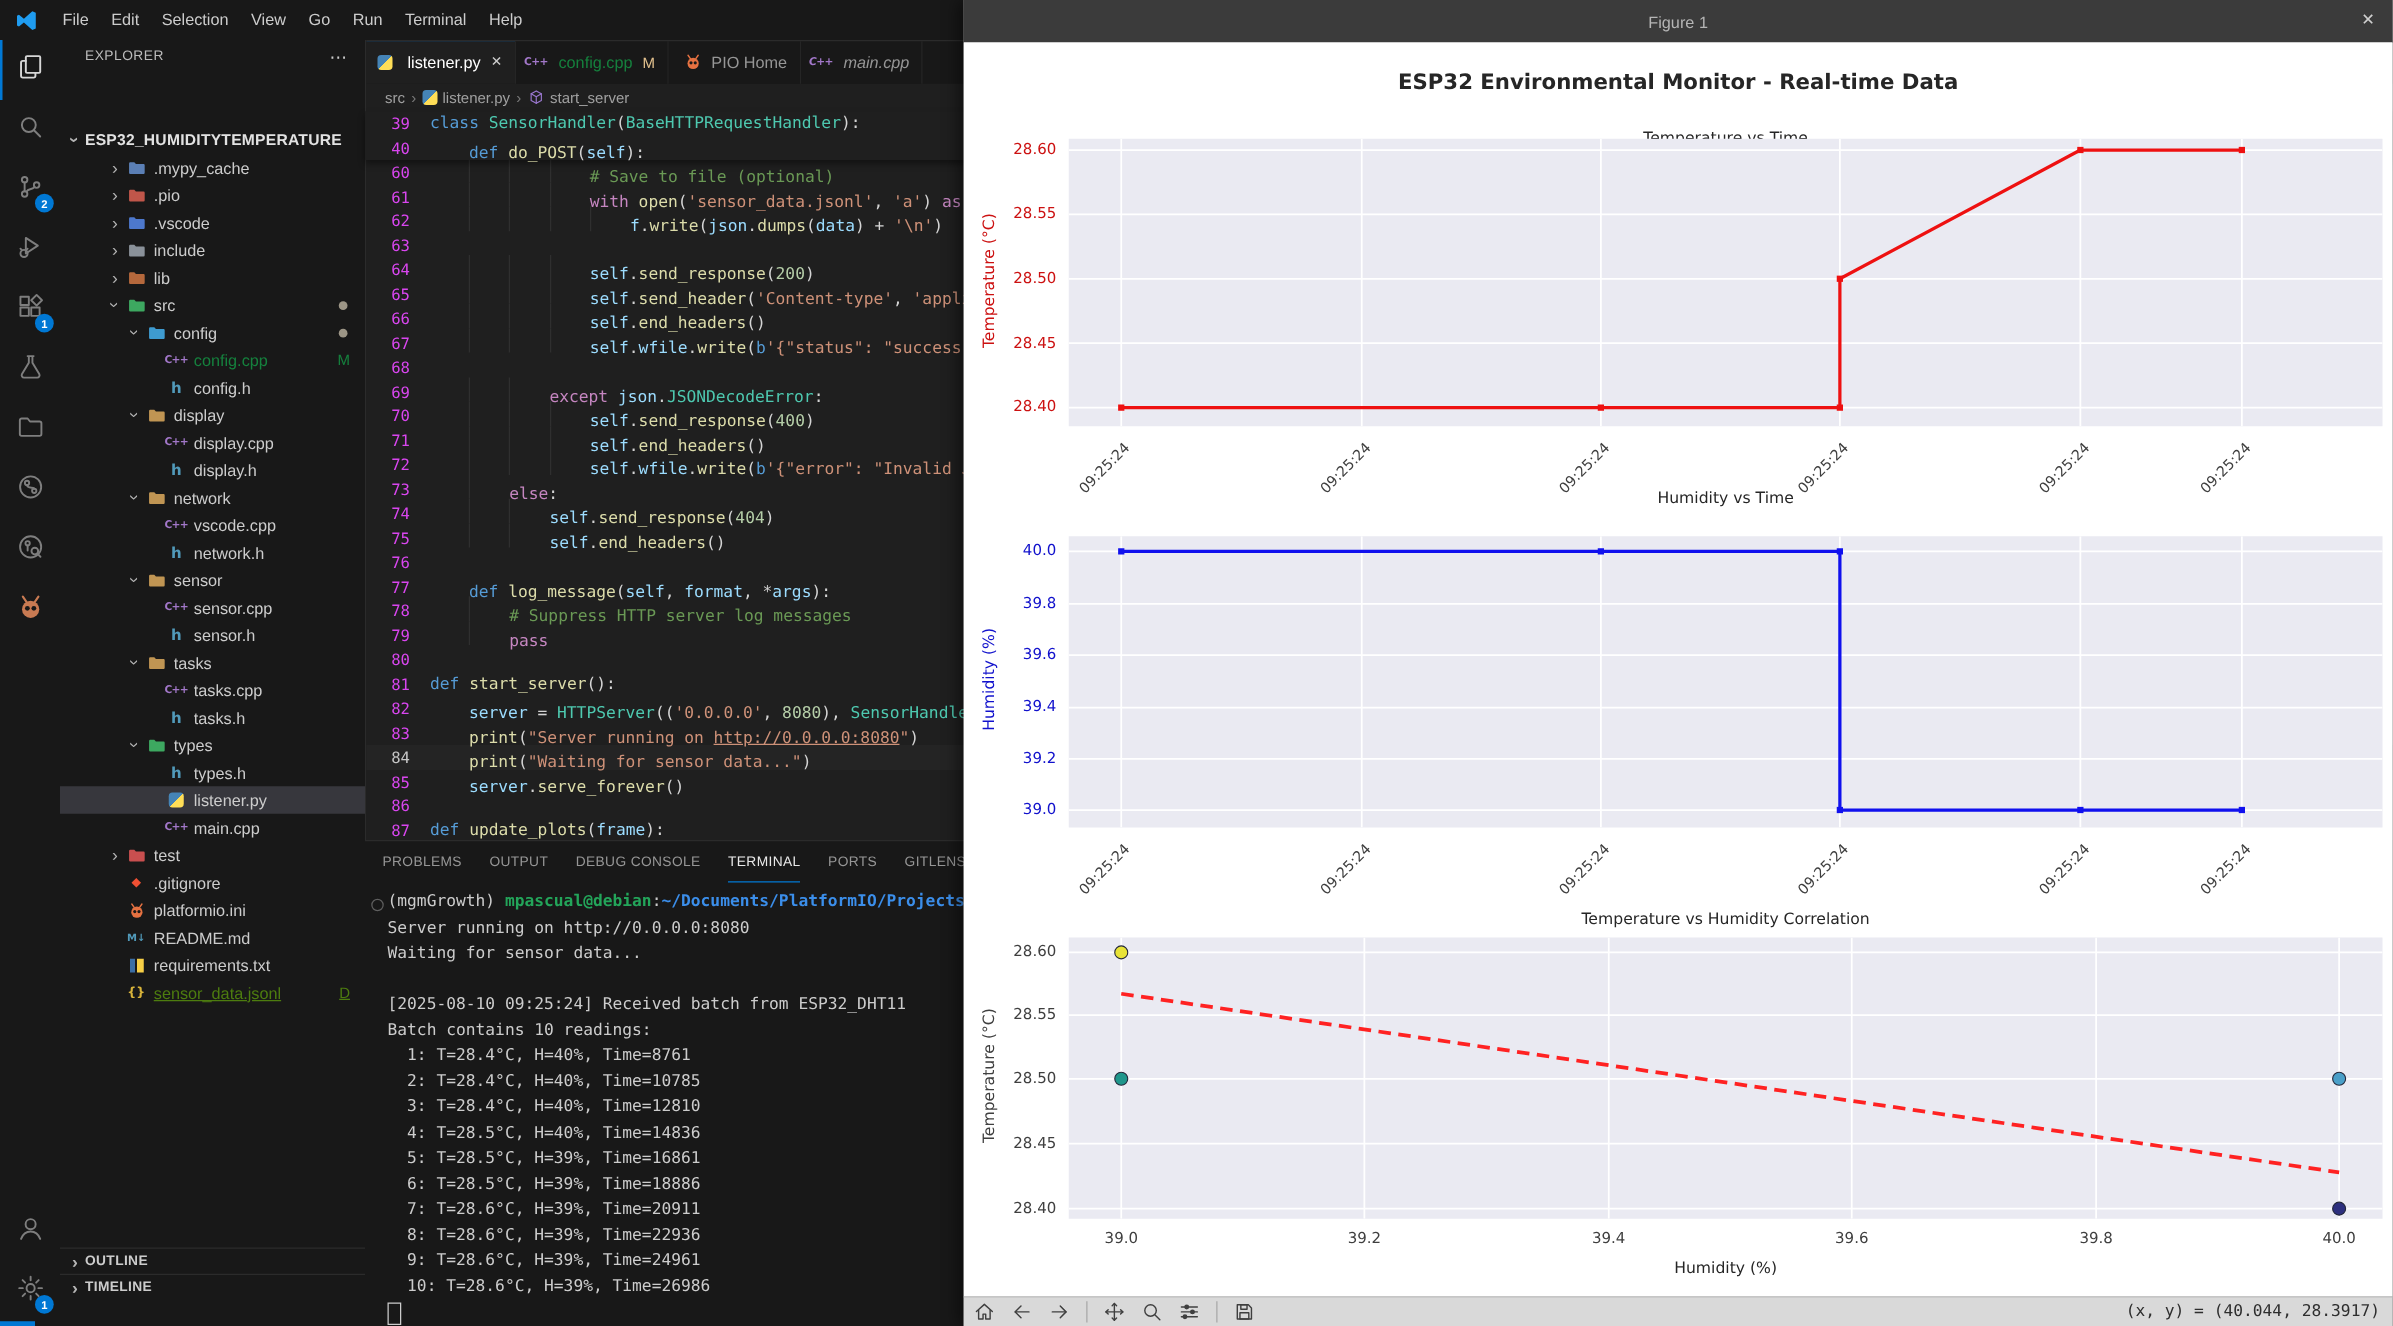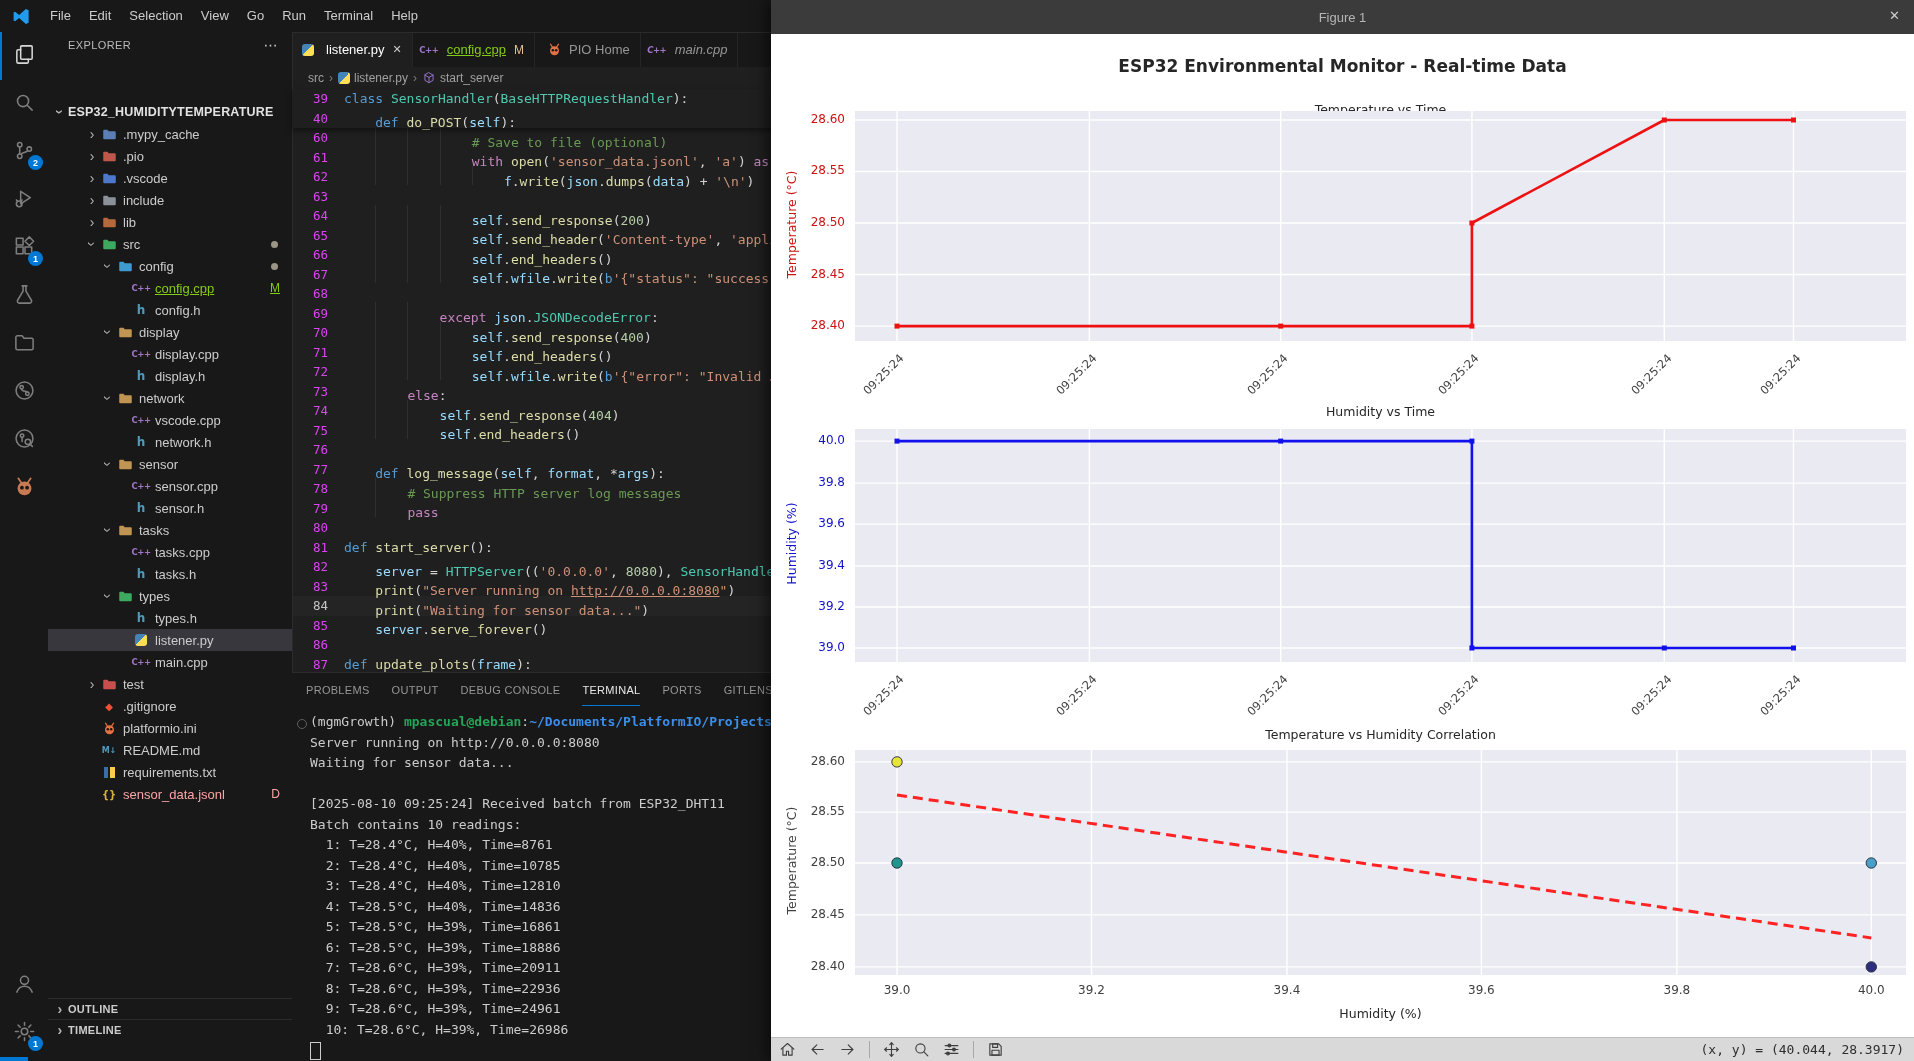--- a/index.html
+++ b/index.html
@@ -23,21 +23,21 @@
   #sb-header{height:26px;display:flex;align-items:center;justify-content:space-between;padding:0 14px 0 20px;color:#bbbbbb;font-size:11px;letter-spacing:.4px;}
   #sb-actions{color:#cccccc;font-size:14px;}
   .tree-row{height:22px;display:flex;align-items:center;color:#cccccc;font-size:13px;white-space:nowrap;overflow:hidden;}
   .tree-row.selected{background:#37373d;}
   .tree-root{font-weight:700;color:#e2e2e2;font-size:12.5px;letter-spacing:.2px;}
   .chev{width:16px;color:#b5b5b5;font-size:14px;text-align:center;flex:none;line-height:14px;}
   .chev.exp{transform:rotate(90deg);}
   .ticon{width:18px;flex:none;display:flex;align-items:center;justify-content:center;margin-right:5px;}
   .rowbadge{margin-left:auto;margin-right:12px;font-size:12px;}
   .rowdot{margin-left:auto;margin-right:14px;width:7px;height:7px;border-radius:50%;background:#9c9586;}
-  .mod-label{color:#84cc16;text-decoration:underline;} .del-label{color:#fca5a5;}
+  .mod-label{color:#15803d;} .del-label{color:#4d7c0f;text-decoration:underline;}
   .sb-section{position:absolute;left:0;width:100%;height:21px;border-top:1px solid #2b2b2b;display:flex;align-items:center;color:#cccccc;font-size:11px;font-weight:700;letter-spacing:.3px;padding-left:4px;box-sizing:border-box;}
   .fi{width:16px;height:16px;display:inline-flex;align-items:center;justify-content:center;font-family:"DejaVu Sans",sans-serif;font-weight:700;}
   .fi-cpp{color:#a277c9;font-size:8.5px;letter-spacing:-.5px;}
   .fi-h{color:#519aba;font-size:12px;}
   .fi-py{width:12px;height:12px;border-radius:3px;background:linear-gradient(135deg,#4584b6 50%,#ffde57 50%);}
   .fi-git{color:#f05033;font-size:10px;}
   .fi-md{color:#519aba;font-size:8px;}
   .fi-json{color:#d9b43a;font-size:10px;}
   .fi-pip{width:11px;height:11px;background:linear-gradient(90deg,#3b6ea5 0 4px,#181818 4px 6px,#f7cf46 6px 11px);}
   
@@ -641,21 +641,21 @@
       <div class="ytick" style="left: 12px; top: 129.49px; color: rgb(204, 17, 17);">28.55</div>
       <div class="ytick" style="left: 12px; top: 181.01px; color: rgb(204, 17, 17);">28.50</div>
       <div class="ytick" style="left: 12px; top: 232.53px; color: rgb(204, 17, 17);">28.45</div>
       <div class="ytick" style="left: 12px; top: 284.05px; color: rgb(204, 17, 17);">28.40</div>
       <div class="xtick-rot" style="right: 1016.96px; top: 317px;">09:25:24</div>
       <div class="xtick-rot" style="right: 824.627px; top: 317px;">09:25:24</div>
       <div class="xtick-rot" style="right: 633.345px; top: 317px;">09:25:24</div>
       <div class="xtick-rot" style="right: 442.063px; top: 317px;">09:25:24</div>
       <div class="xtick-rot" style="right: 249.73px; top: 317px;">09:25:24</div>
       <div class="xtick-rot" style="right: 120.457px; top: 317px;">09:25:24</div>
-      <div class="chart-title" style="top: 370px;">Humidity vs Time</div>
+      <div class="chart-title" style="top: 356px;">Humidity vs Time</div>
       <div class="axlabel" style="left: -100px; top: 502px; color: rgb(17, 17, 204);">Humidity (%)</div>
       <div class="plot" style="top: 395px; width: 1051px; height: 233px;"><svg width="1051" height="233">
           <line x1="42.0" y1="0" x2="42.0" y2="233" stroke="#ffffff" stroke-width="1.4"></line>
           <line x1="234.4" y1="0" x2="234.4" y2="233" stroke="#ffffff" stroke-width="1.4"></line>
           <line x1="425.7" y1="0" x2="425.7" y2="233" stroke="#ffffff" stroke-width="1.4"></line>
           <line x1="616.9" y1="0" x2="616.9" y2="233" stroke="#ffffff" stroke-width="1.4"></line>
           <line x1="809.3" y1="0" x2="809.3" y2="233" stroke="#ffffff" stroke-width="1.4"></line>
           <line x1="938.5" y1="0" x2="938.5" y2="233" stroke="#ffffff" stroke-width="1.4"></line>
           <line x1="0" y1="12.1" x2="1051" y2="12.1" stroke="#ffffff" stroke-width="1.4"></line>
           <line x1="0" y1="54.1" x2="1051" y2="54.1" stroke="#ffffff" stroke-width="1.4"></line>

